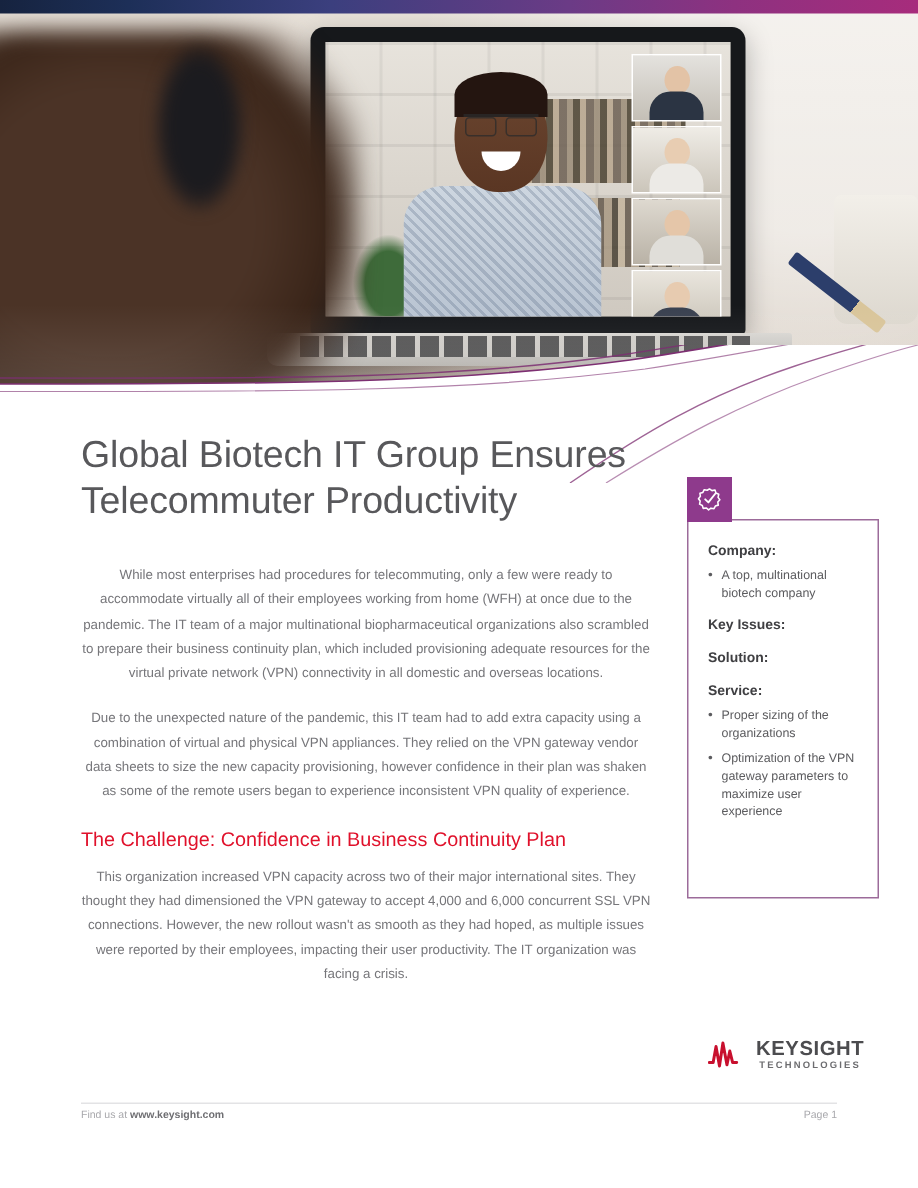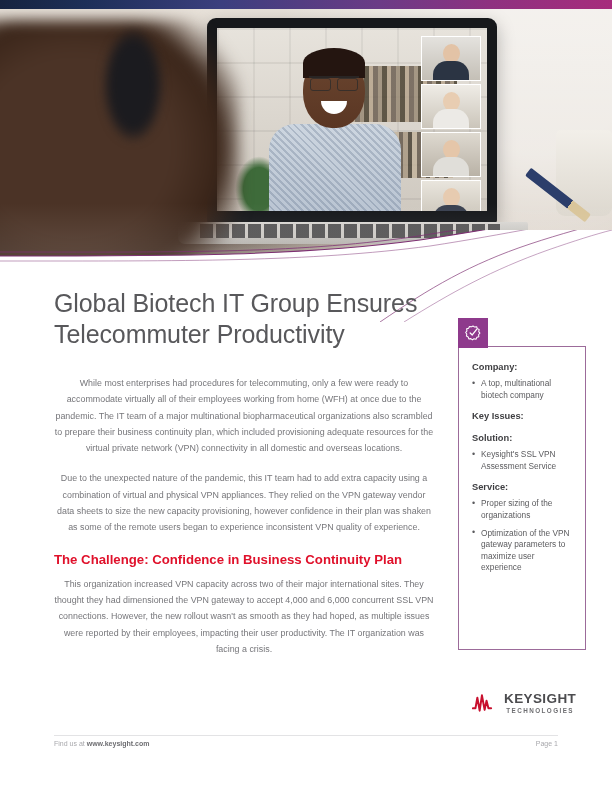--- a/index.html
+++ b/index.html
@@ -170,31 +170,31 @@
   }
 
   
   .body-col { position:absolute; left:54px; top:375px; width:380px; z-index:4; }
   .body-col p {
     font-size:8.9px; line-height:16.3px; color:#76767a; margin-bottom:14px;
     text-align:center;
   }
   .section-h {
     font-size:13.2px; line-height:19px; color:#e0112b; margin:6px 0 7px 0;
-    font-weight:bold; font-family:"Liberation Sans", sans-serif;
+    font-weight:normal; font-family:"Liberation Sans", sans-serif;
   }
 
   
   .icon-box {
     position:absolute; left:458px; top:318px; width:30px; height:30px;
     background:#8e3a8c; z-index:5;
     display:flex; align-items:center; justify-content:center;
   }
   .side-box {
-    position:absolute; left:458px; top:346px; width:128px; height:304px;
+    position:absolute; left:458px; top:346px; width:128px; height:253px;
     border:1px solid #9c6b9a; background:#fff; z-index:4;
     padding:14px 11px 10px 13px;
   }
   .side-box h4 {
     font-size:9.3px; color:#3f3f42; font-weight:bold; margin:0 0 4px 0;
     line-height:13px;
   }
   .side-box h4.gap { margin-top:9px; }
   .side-box ul { list-style:none; margin:0 0 0 0; padding:0; }
   .side-box li {
@@ -312,23 +312,20 @@
     </svg>
   </div>
 
   <aside class="side-box">
     <h4>Company:</h4>
     <ul>
       <li>A top, multinational biotech company</li>
     </ul>
     <h4 class="gap">Key Issues:</h4>
     <h4 class="gap">Solution:</h4>
-    <ul>
-      <li>Keysight's SSL VPN Assessment Service</li>
-    </ul>
     <h4 class="gap">Service:</h4>
     <ul>
       <li>Proper sizing of the organizations</li>
       <li>Optimization of the VPN gateway parameters to maximize user experience</li>
     </ul>
   </aside>
 
   <div class="logo">
     <svg width="26" height="20" viewBox="0 0 34 24">
       <path d="M1 19 L4.5 19 L7 5 L10 22 L13 2 L16.5 21 L19 9 L21.5 19 L25 19" fill="none" stroke="#c8102e" stroke-width="2.6" stroke-linecap="round" stroke-linejoin="round"></path>

